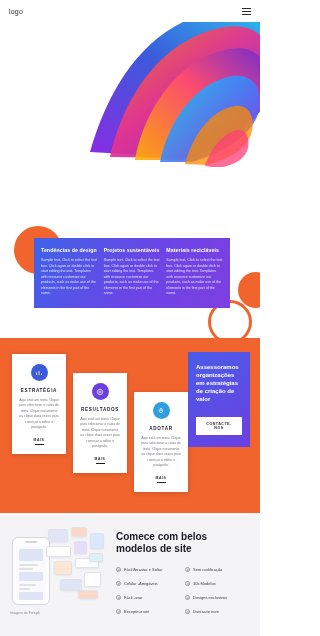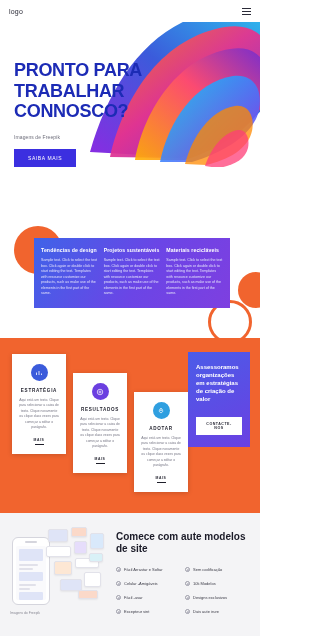--- a/index.html
+++ b/index.html
@@ -325,25 +325,20 @@
       </linearGradient>
     </defs>
     <path d="M10,160 C30,90 70,30 140,18 C185,10 205,40 200,80 C195,120 150,150 100,165 Z" fill="url(#g2)"></path>
     <path d="M30,165 C45,100 85,45 145,35 C180,29 198,55 192,90 C186,125 145,152 100,166 Z" fill="url(#g1)" opacity=".93"></path>
     <path d="M55,168 C65,115 100,65 150,57 C178,52 192,72 187,100 C181,130 145,155 105,168 Z" fill="url(#g3)" opacity=".9"></path>
     <path d="M80,170 C88,130 115,90 153,84 C173,81 183,97 179,118 C174,142 145,160 112,170 Z" fill="url(#g4)" opacity=".88"></path>
     <path d="M105,172 C112,145 130,118 155,114 C168,112 175,124 172,139 C168,157 148,168 126,173 Z" fill="#ff8a00" opacity=".75"></path>
     <path d="M125,174 C130,158 143,140 158,138 C166,137 170,146 168,156 C165,168 152,174 138,176 Z" fill="#ff3d77" opacity=".75"></path>
     <path d="M0,0 C60,6 120,0 210,10 L210,0 Z" fill="none"></path>
   </svg>
-  <div class="hero-inner">
-    <h1 class="hero-title">PRONTO PARA TRABALHAR CONNOSCO?</h1>
-    <div class="hero-sub">Imagens de Freepik</div>
-    <button class="hero-btn">SAIBA MAIS</button>
-  </div>
 </section>
 
 <section class="band">
   <div class="circle-orange-lg"></div>
   <div class="circle-orange-ring"></div>
   <div class="circle-orange-sm"></div>
   <div class="blue-panel">
     <div class="bcard">
       <div class="bcard-title">Tendências de design</div>
       <div class="bcard-body">Sample text. Click to select the text box. Click again or double click to start editing the text. Templates with resource customize our products, such as make use of the elements in the first part of the same.</div>
@@ -437,21 +432,21 @@
         <div class="blk" style="left:45px; top:26px; width:14px; height:9px; background:#d9f1f7;"></div>
         <div class="blk" style="left:16px; top:52px; width:22px; height:12px; background:#dfe4f7;"></div>
         <div class="blk" style="left:40px; top:45px; width:17px; height:15px;"></div>
         <div class="blk" style="left:34px; top:63px; width:20px; height:9px; background:#fbd9c9;"></div>
       </div>
     </div>
     <div class="caption">Imagens do Freepik</div>
   </div>
 
   <div class="txt-col">
-    <h2 class="bottom-title">Comece com aute modelos de site</h2>
+    <h2 class="bottom-title">Comece com belos modelos de site</h2>
     <div class="feat-grid">
       <div class="feat">
         <span class="chk"></span>
         <span>Fácil Arrastar e Soltar</span>
       </div>
       <div class="feat">
         <span class="chk"></span>
         <span>Sem codificação</span>
       </div>
       <div class="feat">

